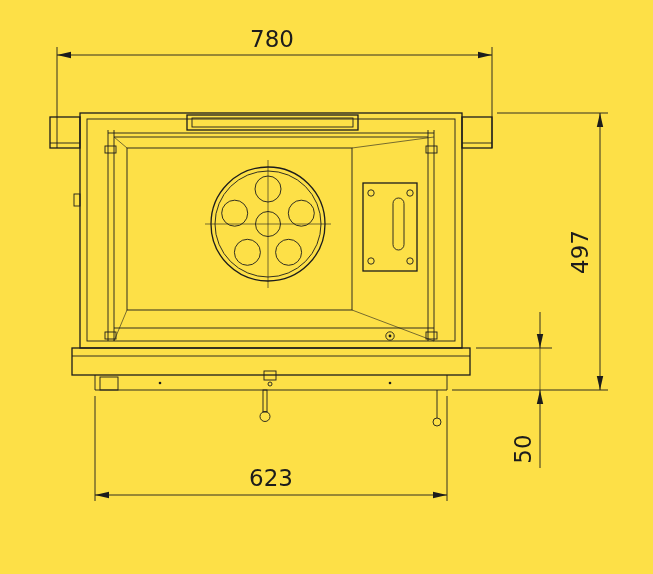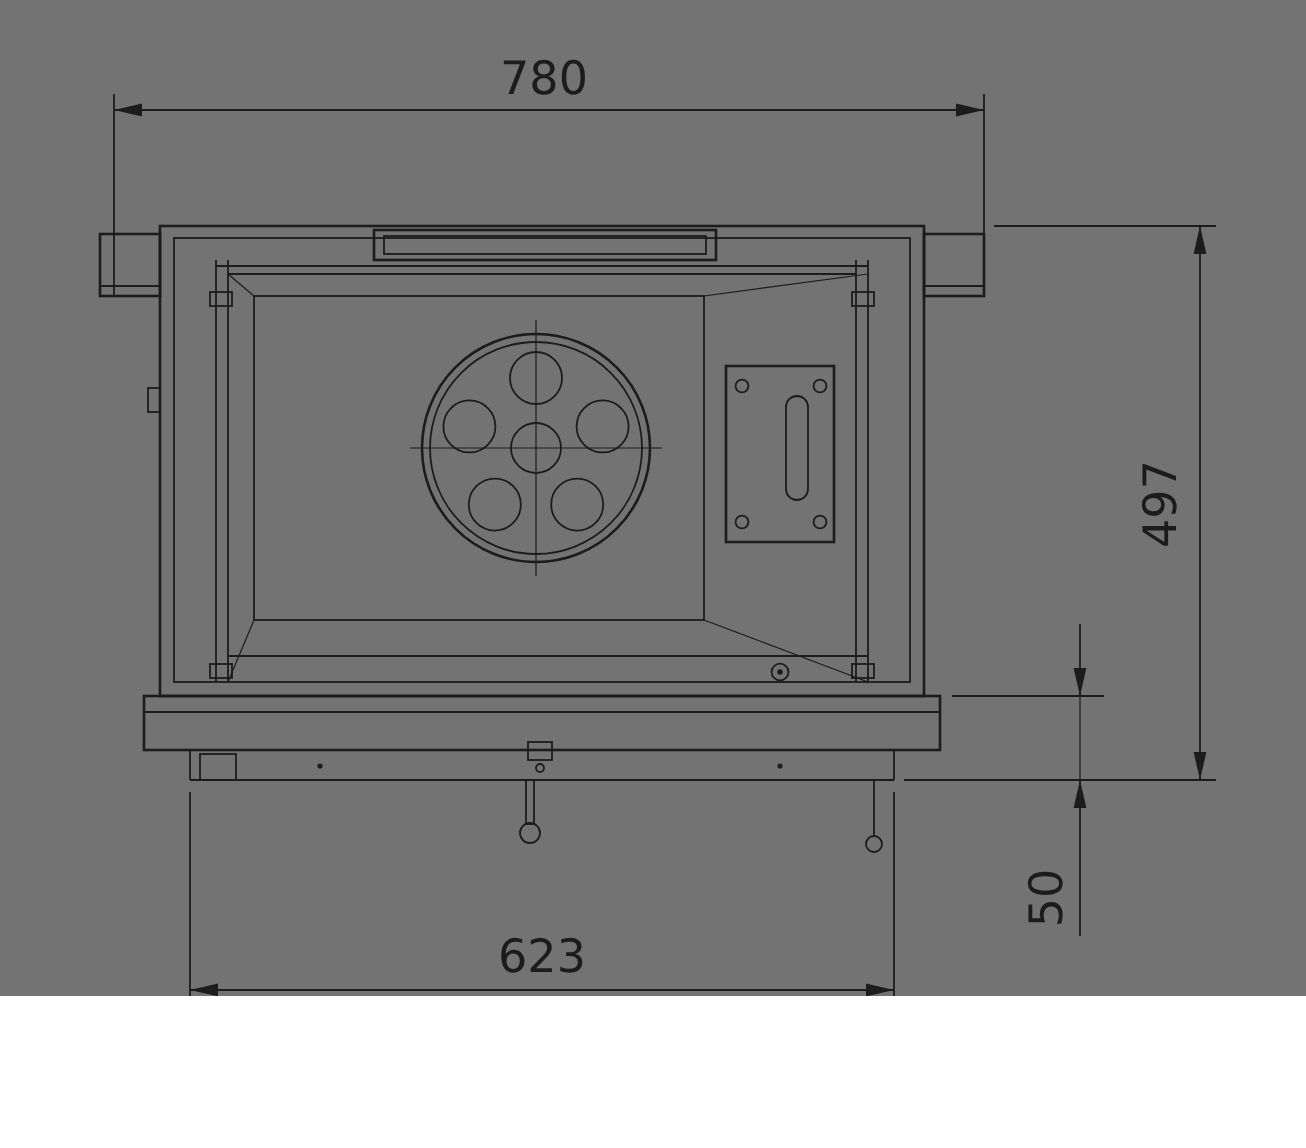--- a/index.html
+++ b/index.html
@@ -8,22 +8,22 @@
     background: #ffffff;
   }
   body {
     width: 653px;
     height: 574px;
     font-family: "DejaVu Sans", sans-serif;
   }
   .canvas {
     position: relative;
     width: 653px;
-    height: 498px;
-    background: #737373;
+    height: 574px;
+    background: #fde047;
     overflow: hidden;
   }
   
   .o  { fill: none; stroke: #1c1c1c; stroke-width: 1.3; }  
   .m  { fill: none; stroke: #1c1c1c; stroke-width: 0.9; }  
   .t  { fill: none; stroke: #1c1c1c; stroke-width: 0.6; }  
   .d  { fill: none; stroke: #1c1c1c; stroke-width: 0.9; }  
   .ar { fill: #1c1c1c; stroke: none; }                     
   .dot{ fill: #1c1c1c; stroke: none; }
   text.dim {

